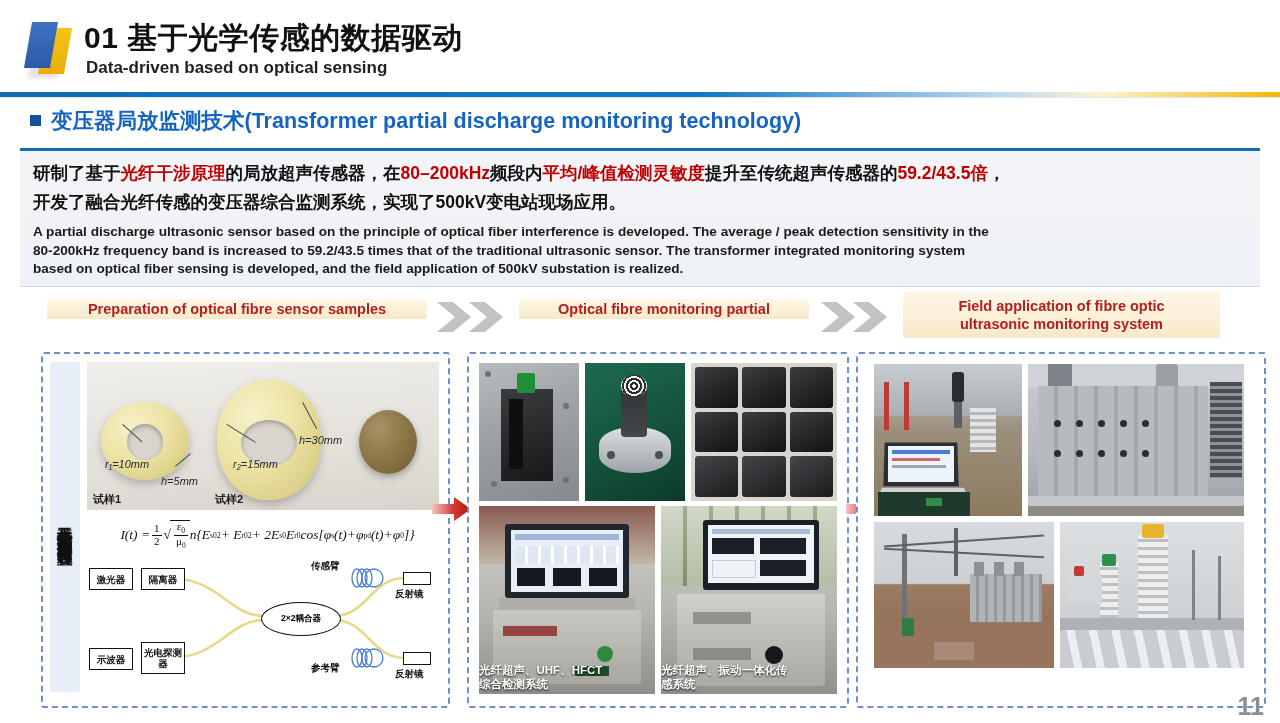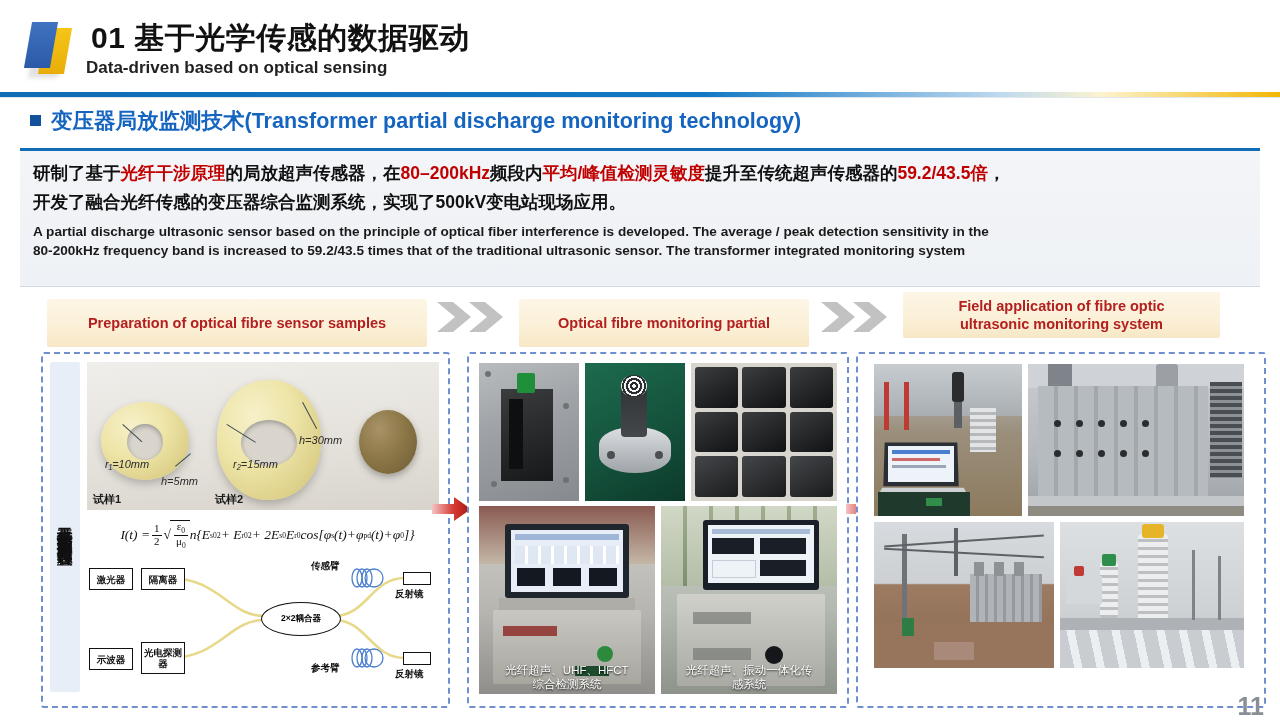--- a/index.html
+++ b/index.html
@@ -15,21 +15,21 @@
   
   .header{position:absolute;left:0;top:0;width:1280px;height:92px;background:#fff;}
   .logo{position:absolute;left:26px;top:22px;width:56px;height:58px;}
   .logo .sh{position:absolute;left:6px;top:10px;width:30px;height:46px;background:#c9c9c9;
             transform:skewX(-10deg);filter:blur(2px);opacity:.55;}
   .logo .yel{position:absolute;left:16px;top:6px;width:26px;height:46px;
              background:linear-gradient(180deg,#f5c518,#e9ad09);transform:skewX(-10deg);}
   .logo .blu{position:absolute;left:2px;top:0px;width:26px;height:46px;
              background:linear-gradient(180deg,#3f72c0,#2a5aa8);transform:skewX(-10deg);}
   .title-cn{position:absolute;left:84px;top:18px;font-size:30px;font-weight:bold;color:#111;
-            letter-spacing:.5px;white-space:nowrap;margin-left:7px;}
+            letter-spacing:.5px;white-space:nowrap;}
   .title-en{position:absolute;left:86px;top:58px;font-size:17px;font-weight:bold;color:#222;
             white-space:nowrap;}
   .divline{position:absolute;left:0;top:92px;width:1280px;height:5px;
            background:linear-gradient(90deg,#0f6cb5 0%,#1277c4 55%,#bcd9ef 78%,#fdf3cf 86%,#f2b705 100%);}
   .divline2{position:absolute;left:0;top:97px;width:1280px;height:1px;background:#dfe6ec;}
 
   
   .subhead{position:absolute;left:30px;top:106px;display:flex;align-items:center;gap:10px;}
   .bullet{width:11px;height:11px;background:#14519b;display:inline-block;}
   .subhead-txt{font-size:21.5px;font-weight:bold;color:#1565c0;white-space:nowrap;}
@@ -38,21 +38,21 @@
   .stmt{position:absolute;left:20px;top:148px;width:1240px;height:135px;
         background:linear-gradient(180deg,#f3f5f8 0%,#eef1f5 100%);
         border-top:3px solid #0f6cb5;border-bottom:1px solid #d4dbe3;}
   .stmt-cn{position:absolute;left:13px;top:8px;width:1215px;font-size:17.5px;font-weight:bold;
            color:#111;line-height:29px;}
   .stmt-cn .hi{color:#c00000;}
   .stmt-en{position:absolute;left:13px;top:72px;width:1215px;font-size:13.6px;font-weight:bold;
            color:#1a1a1a;line-height:18.5px;}
 
   
-  .banner{position:absolute;height:48px;border-radius:2px;display:flex;align-items:center;
+  .banner{position:absolute;height:20px;border-radius:2px;display:flex;align-items:center;
           justify-content:center;text-align:center;
           background:linear-gradient(180deg,#fdf6e6 0%,#fbf0d8 55%,#f7e7c6 100%);
           color:#b3201f;font-weight:bold;}
   .b1{left:47px;top:299px;width:380px;font-size:14.5px;}
   .b2{left:519px;top:299px;width:290px;font-size:14.5px;}
   .b3{left:903px;top:292px;width:317px;height:46px;font-size:14.5px;line-height:18px;}
   .chev{position:absolute;top:300px;display:flex;gap:0px;}
   .chev svg{display:block;}
   .c1{left:435px;}
   .c2{left:819px;}
@@ -109,21 +109,21 @@
         font-size:9.5px;font-weight:bold;text-align:center;display:flex;align-items:center;
         justify-content:center;line-height:11px;}
   .dell{position:absolute;border:1.4px solid #111;border-radius:50%;background:#fff;
         font-size:8.5px;font-weight:bold;display:flex;align-items:center;justify-content:center;}
   .dlab{position:absolute;font-size:9.5px;font-weight:bold;color:#111;white-space:nowrap;}
   .mirror{position:absolute;width:26px;height:11px;border:1.3px solid #111;background:#fff;}
 
   
   .ph{position:absolute;overflow:hidden;background:#ddd;}
   .cap{position:absolute;left:0;bottom:0;width:100%;color:#fff;font-size:11.5px;
-       font-weight:normal;text-align:center;line-height:14px;padding:2px 0 3px;
+       font-weight:bold;text-align:left;line-height:14px;padding:2px 0 3px;
        text-shadow:0 1px 2px rgba(0,0,0,.9);}
 
   
   .rarrow{position:absolute;width:40px;height:26px;}
 
   .pagenum{position:absolute;right:16px;bottom:2px;font-size:25px;font-weight:bold;color:#8a8f96;}
 </style>
 </head>
 <body>
 
@@ -147,20 +147,21 @@
   </div>
 
   <div class="stmt">
     <div class="stmt-cn">
       <span>研制了基于</span><span class="hi">光纤干涉原理</span><span>的局放超声传感器，在</span><span class="hi">80–200kHz</span><span>频段内</span><span class="hi">平均/峰值检测灵敏度</span><span>提升至传统超声传感器的</span><span class="hi">59.2/43.5倍</span><span>，</span><br>
       <span>开发了融合光纤传感的变压器综合监测系统，实现了500kV变电站现场应用。</span>
     </div>
     <div class="stmt-en">
       <div>A partial discharge ultrasonic sensor based on the principle of optical fiber interference is developed. The average / peak detection sensitivity in the</div>
       <div>80-200kHz frequency band is increased to 59.2/43.5 times that of the traditional ultrasonic sensor. The transformer integrated monitoring system</div>
+      <div>based on optical fiber sensing is developed, and the field application of 500kV substation is realized.</div>
     </div>
   </div>
 
   <div class="banner b1">
     <span>Preparation of optical fibre sensor samples</span>
   </div>
   <div class="chev c1">
     <svg width="76" height="34" viewBox="0 0 76 34" aria-hidden="true">
       <path d="M2 2 L20 17 L2 32 L18 32 L36 17 L18 2 Z" fill="#c2c2c2"></path>
       <path d="M34 2 L52 17 L34 32 L50 32 L68 17 L50 2 Z" fill="#c2c2c2"></path>

